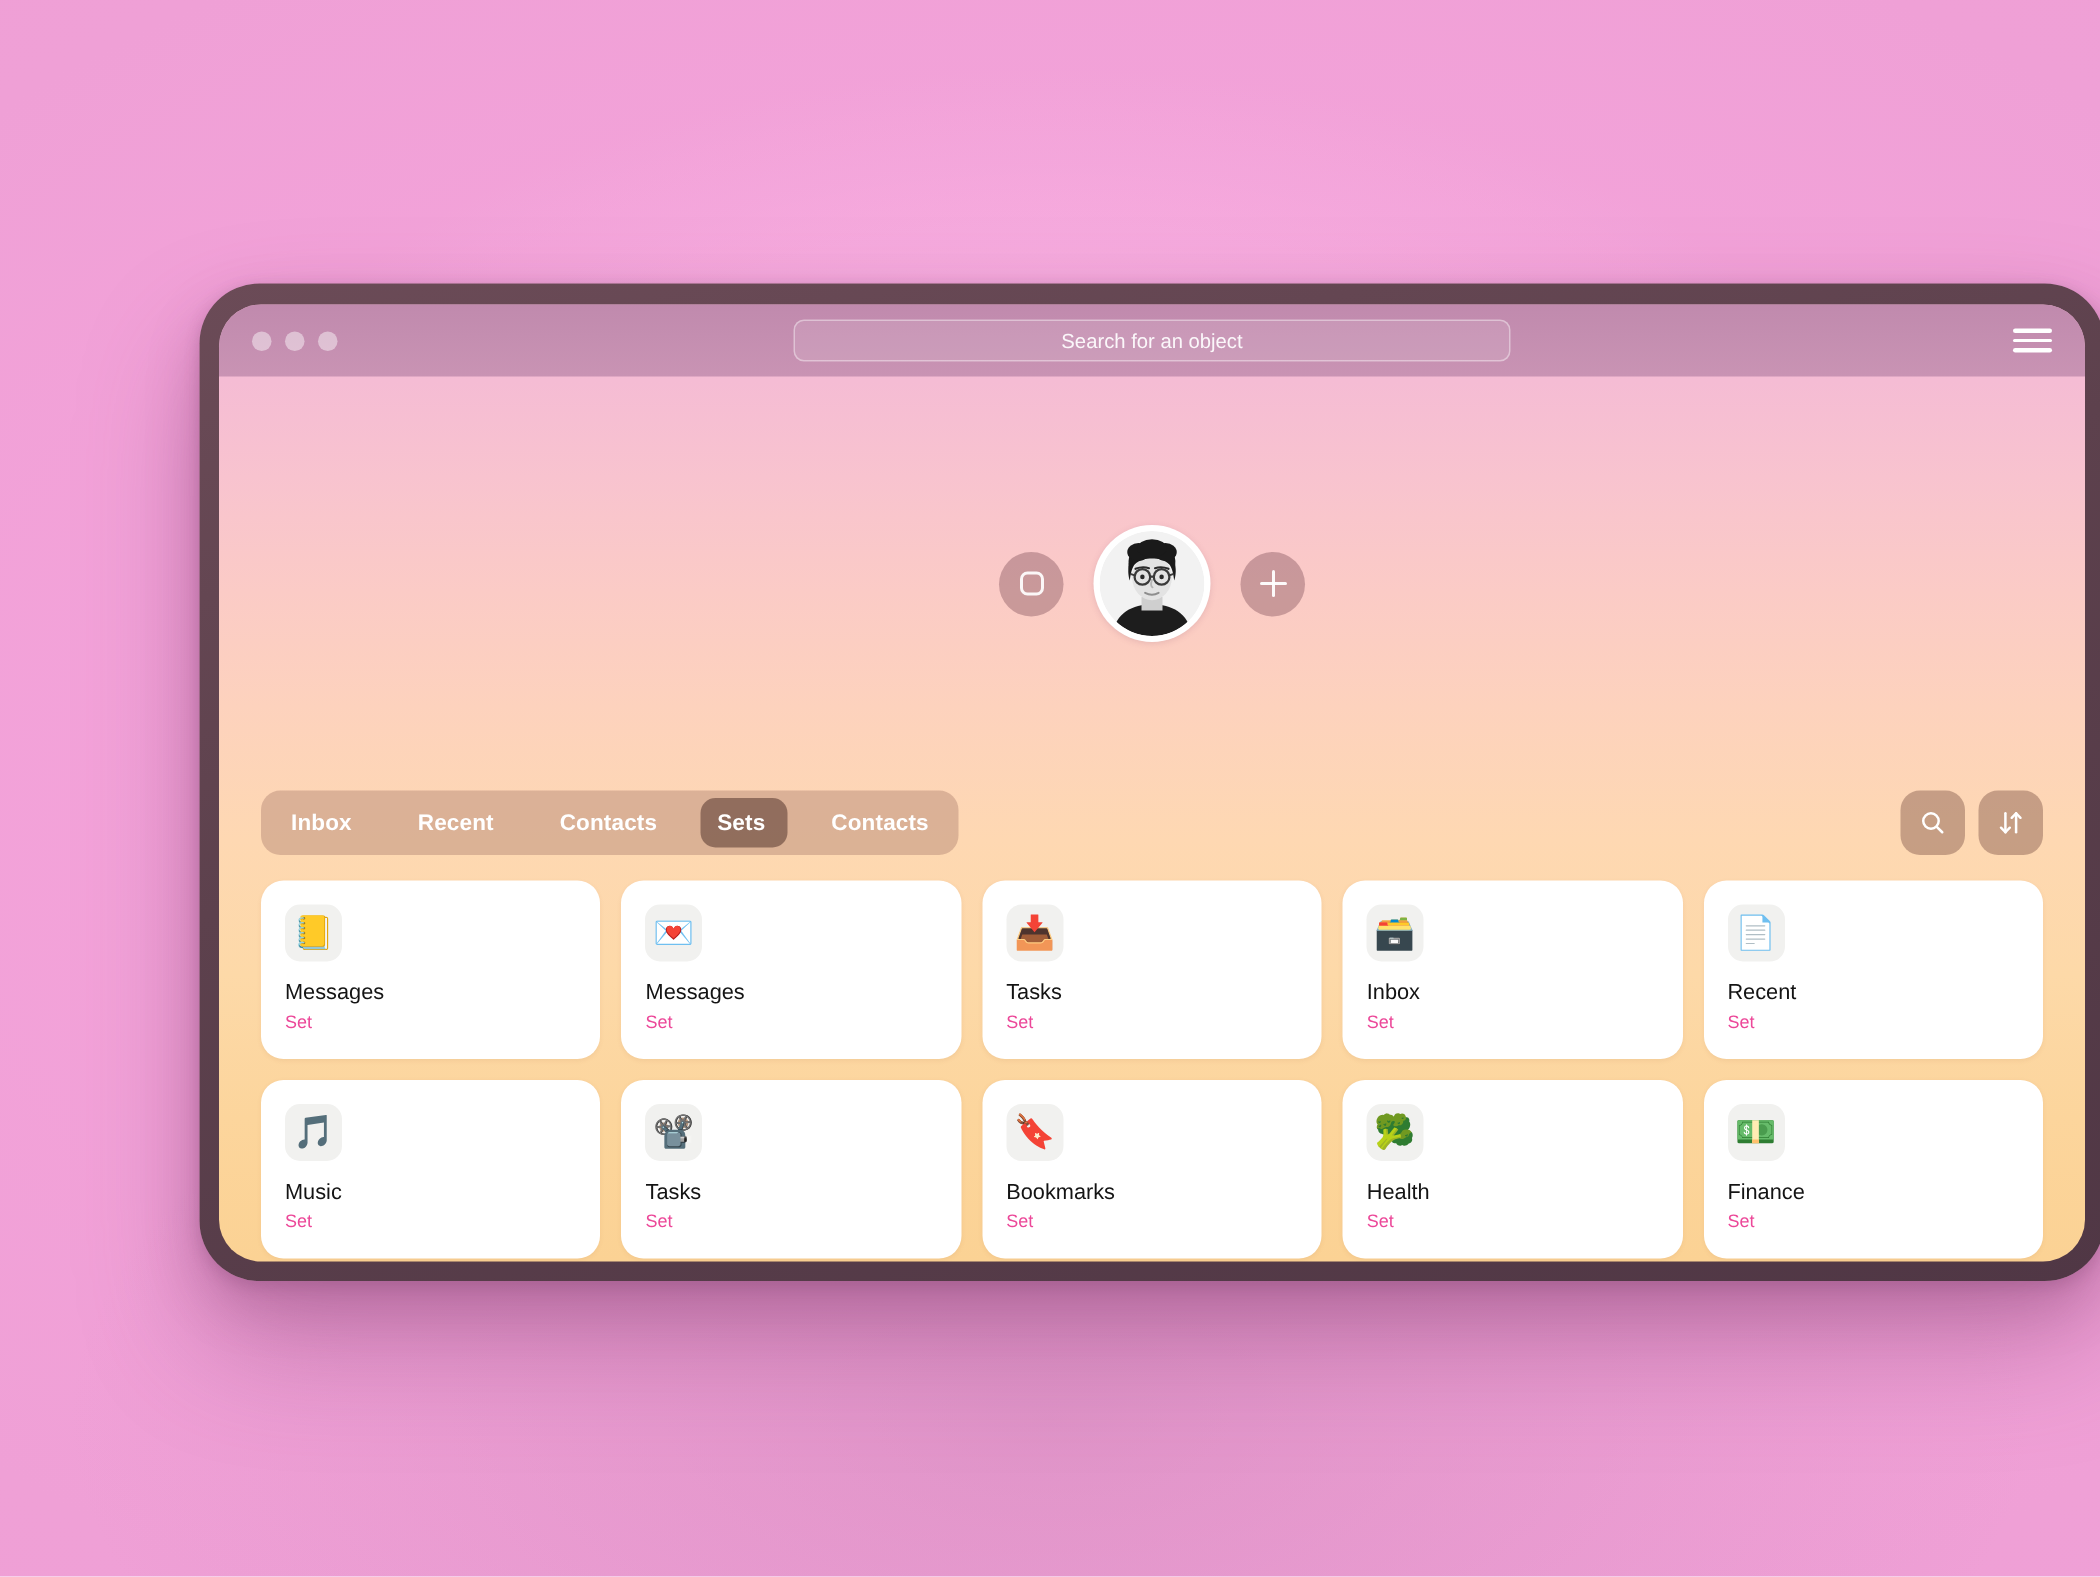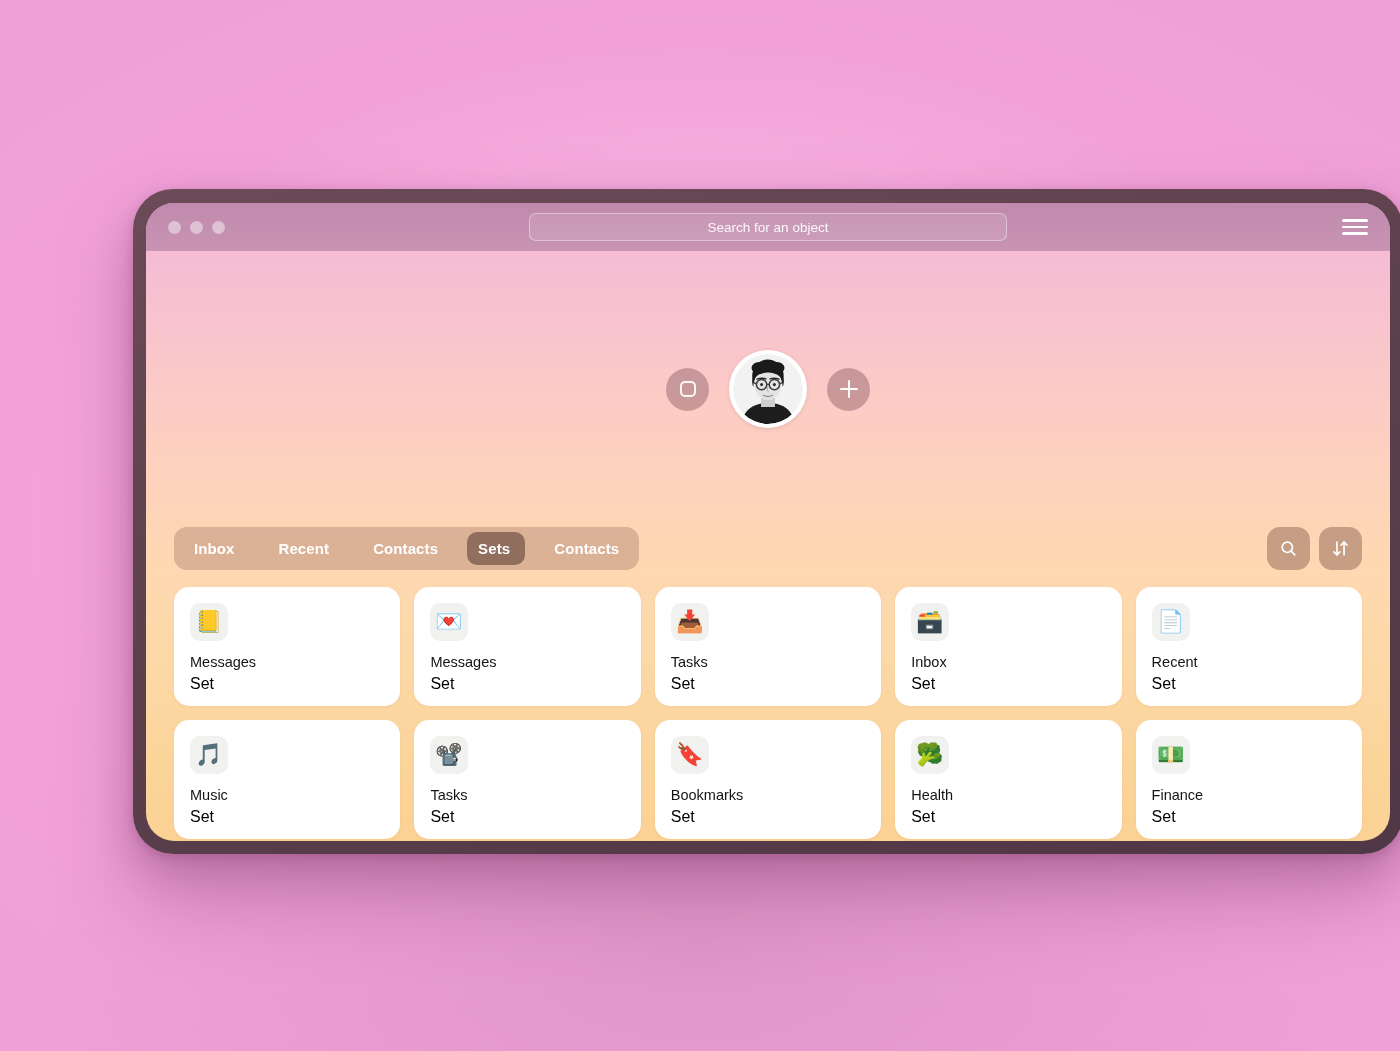--- a/index.html
+++ b/index.html
@@ -267,22 +267,22 @@
   }
 
   .card-title {
     font-size: 14.5px;
     color: #141414;
     line-height: 1.25;
     margin-bottom: 3px;
   }
 
   .card-sub {
-    font-size: 16px;
-    color: #000000;
+    font-size: 12px;
+    color: #ec4899;
     line-height: 1.2;
   }
 </style>
 </head>
 <body>
 
 <div class="backdrop-glow"></div>
 
 <div class="window-frame">
   <div class="window-inner">

